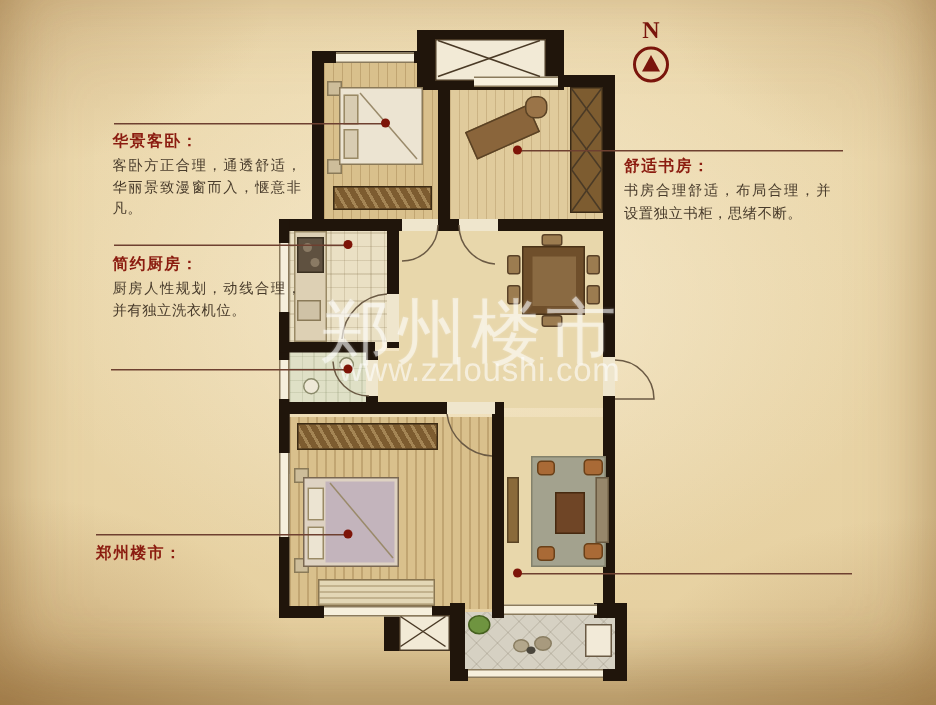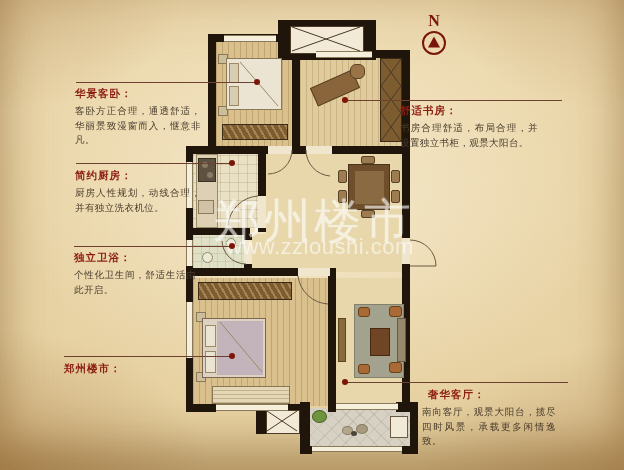--- a/index.html
+++ b/index.html
@@ -213,34 +213,26 @@
   <div class="dot" style="left:342px;top:379px"></div>
 
   <div class="anno" style="left:75px;top:169px;width:126px">
     <div class="anno-title">简约厨房：</div>
     <div class="anno-body">厨房人性规划，动线合理，并有独立洗衣机位。</div>
   </div>
   <div class="anno" style="left:75px;top:87px;width:126px">
     <div class="anno-title">华景客卧：</div>
     <div class="anno-body">客卧方正合理，通透舒适，华丽景致漫窗而入，惬意非凡。</div>
   </div>
-  <div class="anno" style="left:74px;top:251px;width:122px">
-    <div class="anno-title">独立卫浴：</div>
-    <div class="anno-body">个性化卫生间，舒适生活由此开启。</div>
-  </div>
   <div class="anno" style="left:64px;top:362px;width:126px">
     <div class="anno-title">郑州楼市：</div>
   </div>
-  <div class="anno" style="left:400px;top:104px;width:138px">
+  <div class="anno" style="left:416px;top:104px;width:138px">
     <div class="anno-title">舒适书房：</div>
-    <div class="anno-body">书房合理舒适，布局合理，并设置独立书柜，观景大阳台。</div>
-  </div>
-  <div class="anno" style="left:422px;top:388px;width:134px">
-    <div class="anno-title" style="padding-left:6px">奢华客厅：</div>
-    <div class="anno-body">南向客厅，观景大阳台，揽尽四时风景，承载更多闲情逸致。</div>
+    <div class="anno-body">书房合理舒适，布局合理，并设置独立书柜，思绪不断。</div>
   </div>
 
   <div class="compass" style="left:420px;top:13px">
     <div class="compass-n">N</div>
     <div class="compass-circle">
       <div class="compass-tri"></div>
     </div>
   </div>
 
 </div>

